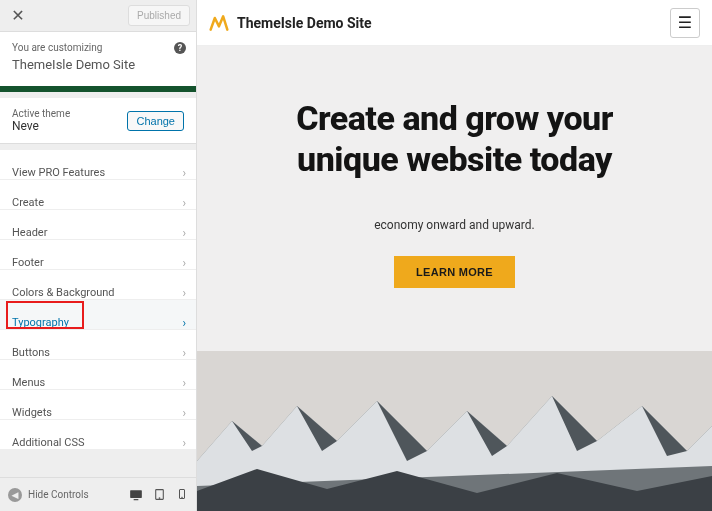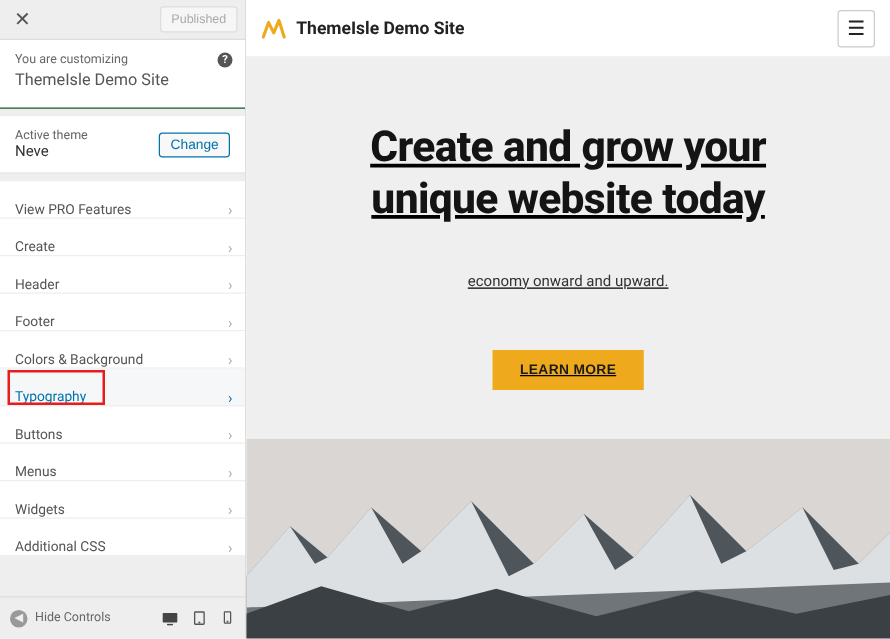--- a/index.html
+++ b/index.html
@@ -4,21 +4,21 @@
 <style>
   * { box-sizing: border-box; margin: 0; padding: 0; }
   html, body { height: 100%; font-family: -apple-system, BlinkMacSystemFont, "Segoe UI", Roboto, Arial, sans-serif; }
   body { display: flex; width: 712px; height: 511px; overflow: hidden; }
 
   
   .sidebar { width: 197px; background: #eee; border-right: 1px solid #ddd; display: flex; flex-direction: column; }
   .sidebar-top { height: 32px; background: #eee; border-bottom: 1px solid #ddd; display: flex; align-items: center; justify-content: space-between; padding: 0 6px 0 0; }
   .close-btn { width: 36px; height: 32px; display: flex; align-items: center; justify-content: center; font-size: 16px; color: #555; cursor: pointer; }
   .publish-btn { background: #f6f6f6; border: 1px solid #ddd; border-radius: 3px; color: #aaa; font-size: 10px; padding: 4px 8px; }
-  .sidebar-info { background: #fff; padding: 10px 12px 14px; border-bottom: 1px solid #14532d; position: relative; }
+  .sidebar-info { background: #fff; padding: 10px 12px 14px; border-bottom: 6px solid #14532d; position: relative; }
   .you-are { font-size: 10px; color: #666; }
   .site-title { font-size: 13px; color: #555; margin-top: 4px; }
   .help-icon { position: absolute; top: 10px; right: 10px; width: 12px; height: 12px; border-radius: 50%; background: #555; color: #fff; font-size: 9px; display: flex; align-items: center; justify-content: center; font-weight: bold; }
 
   .theme-row { background: #fff; padding: 10px 12px; border-bottom: 1px solid #ddd; display: flex; align-items: center; justify-content: space-between; }
   .theme-info .lbl { font-size: 10px; color: #666; }
   .theme-info .name { font-size: 12px; color: #333; }
   .change-btn { border: 1px solid #0073aa; color: #0073aa; background: #f8f8f8; border-radius: 3px; padding: 3px 8px; font-size: 11px; }
 
   .gap { height: 6px; background: #eee; }
@@ -37,25 +37,25 @@
   .device-icons { margin-left: auto; display: flex; gap: 10px; color: #555; }
   .device-icons span { font-size: 14px; cursor: pointer; display: inline-flex; }
 
   
   .preview { flex: 1; display: flex; flex-direction: column; background: #fff; }
   .site-header { height: 46px; border-bottom: 1px solid #eee; display: flex; align-items: center; padding: 0 12px; }
   .logo { width: 20px; height: 20px; margin-right: 8px; }
   .brand { font-weight: 700; font-size: 14px; color: #222; }
   .hamburger { margin-left: auto; width: 30px; height: 30px; border: 1px solid #ccc; border-radius: 3px; display: flex; align-items: center; justify-content: center; font-size: 16px; color: #222; }
 
-  .hero { flex: 1; background: #f0efef; position: relative; overflow: hidden; display: flex; flex-direction: column; align-items: center; padding-top: 52px; text-decoration: underline; }
+  .hero { flex: 1; background: #f0efef; position: relative; overflow: hidden; display: flex; flex-direction: column; align-items: center; padding-top: 52px; }
   .hero h1 { font-size: 34px; font-weight: 800; color: #141414; text-align: center; line-height: 1.2; letter-spacing: -0.5px; }
   .hero p { font-size: 12px; color: #333; text-align: center; margin-top: 18px; line-height: 1.5; }
   .hero-buttons { margin-top: 22px; display: flex; gap: 14px; }
-  .btn { padding: 10px 22px; font-size: 11px; font-weight: 700; letter-spacing: 0.3px; cursor: pointer; border: none; margin-top: 24px; }
+  .btn { padding: 10px 22px; font-size: 11px; font-weight: 700; letter-spacing: 0.3px; cursor: pointer; border: none; }
   .btn-primary { background: #efa91c; color: #1a1a1a; }
   .btn-secondary { background: #2d2d2d; color: #fff; }
 
   .mountains { position: absolute; bottom: 0; left: 0; right: 0; height: 160px; }
 </style>
 </head>
 <body>
 
 <div class="sidebar">
 

